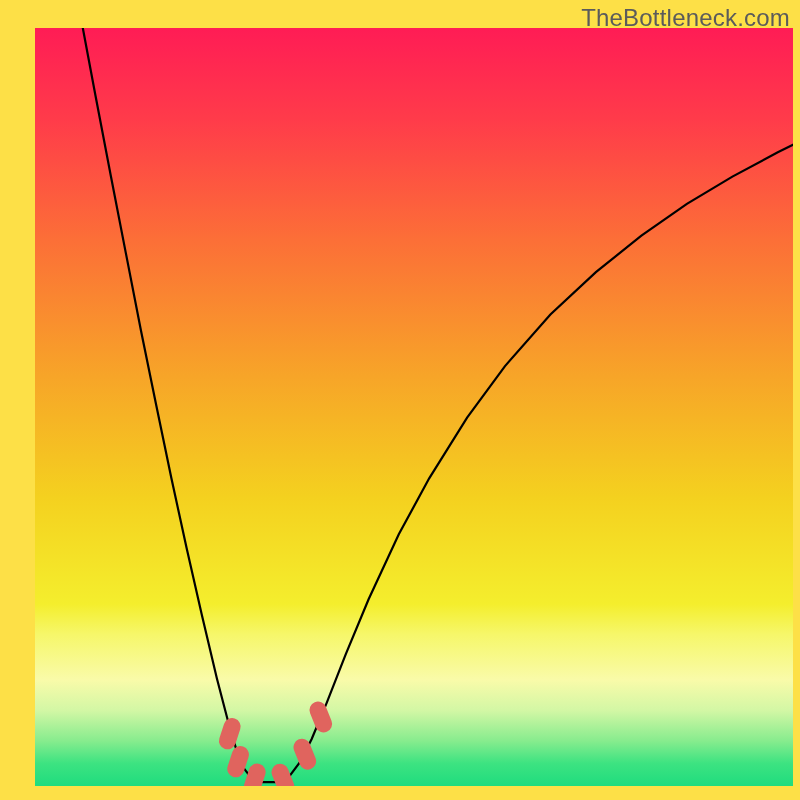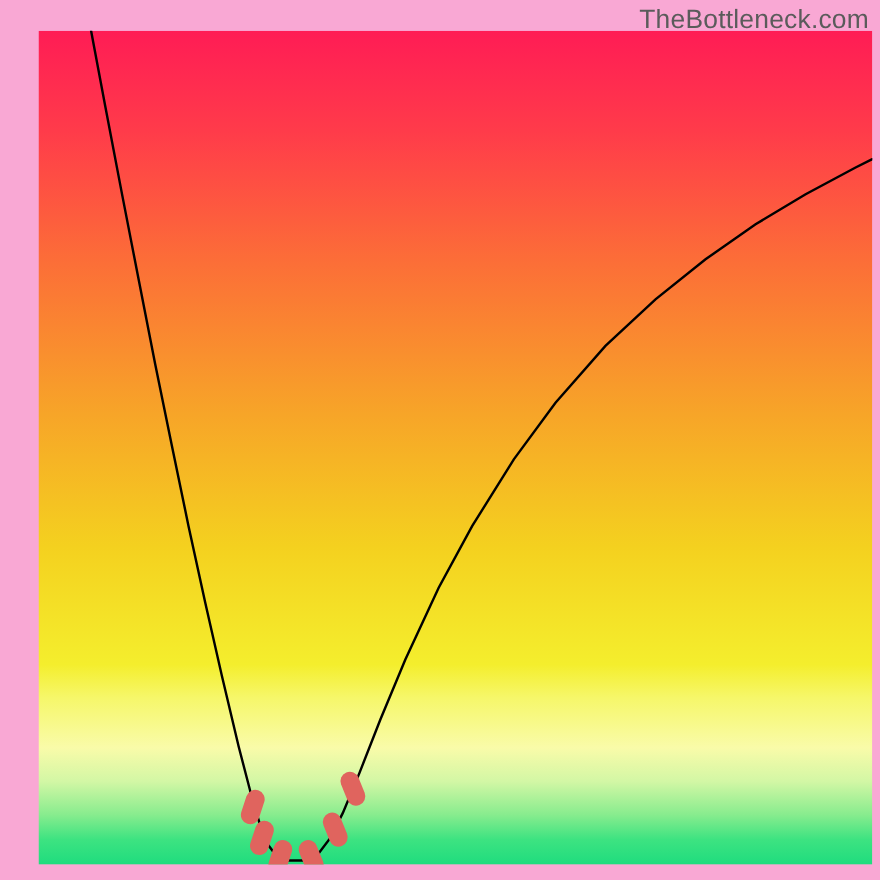--- a/index.html
+++ b/index.html
@@ -9,21 +9,21 @@
     height: 800px;
     background: #000;
     overflow: hidden;
   }
   .frame {
     position: absolute;
     left: 0;
     top: 0;
     width: 800px;
     height: 800px;
-    background: #f9a8d4;
+    background: #fde047;
   }
   .plot {
     position: absolute;
     left: 35px;
     top: 28px;
     width: 758px;
     height: 758px;
   }
   .plot svg {
     display: block;

